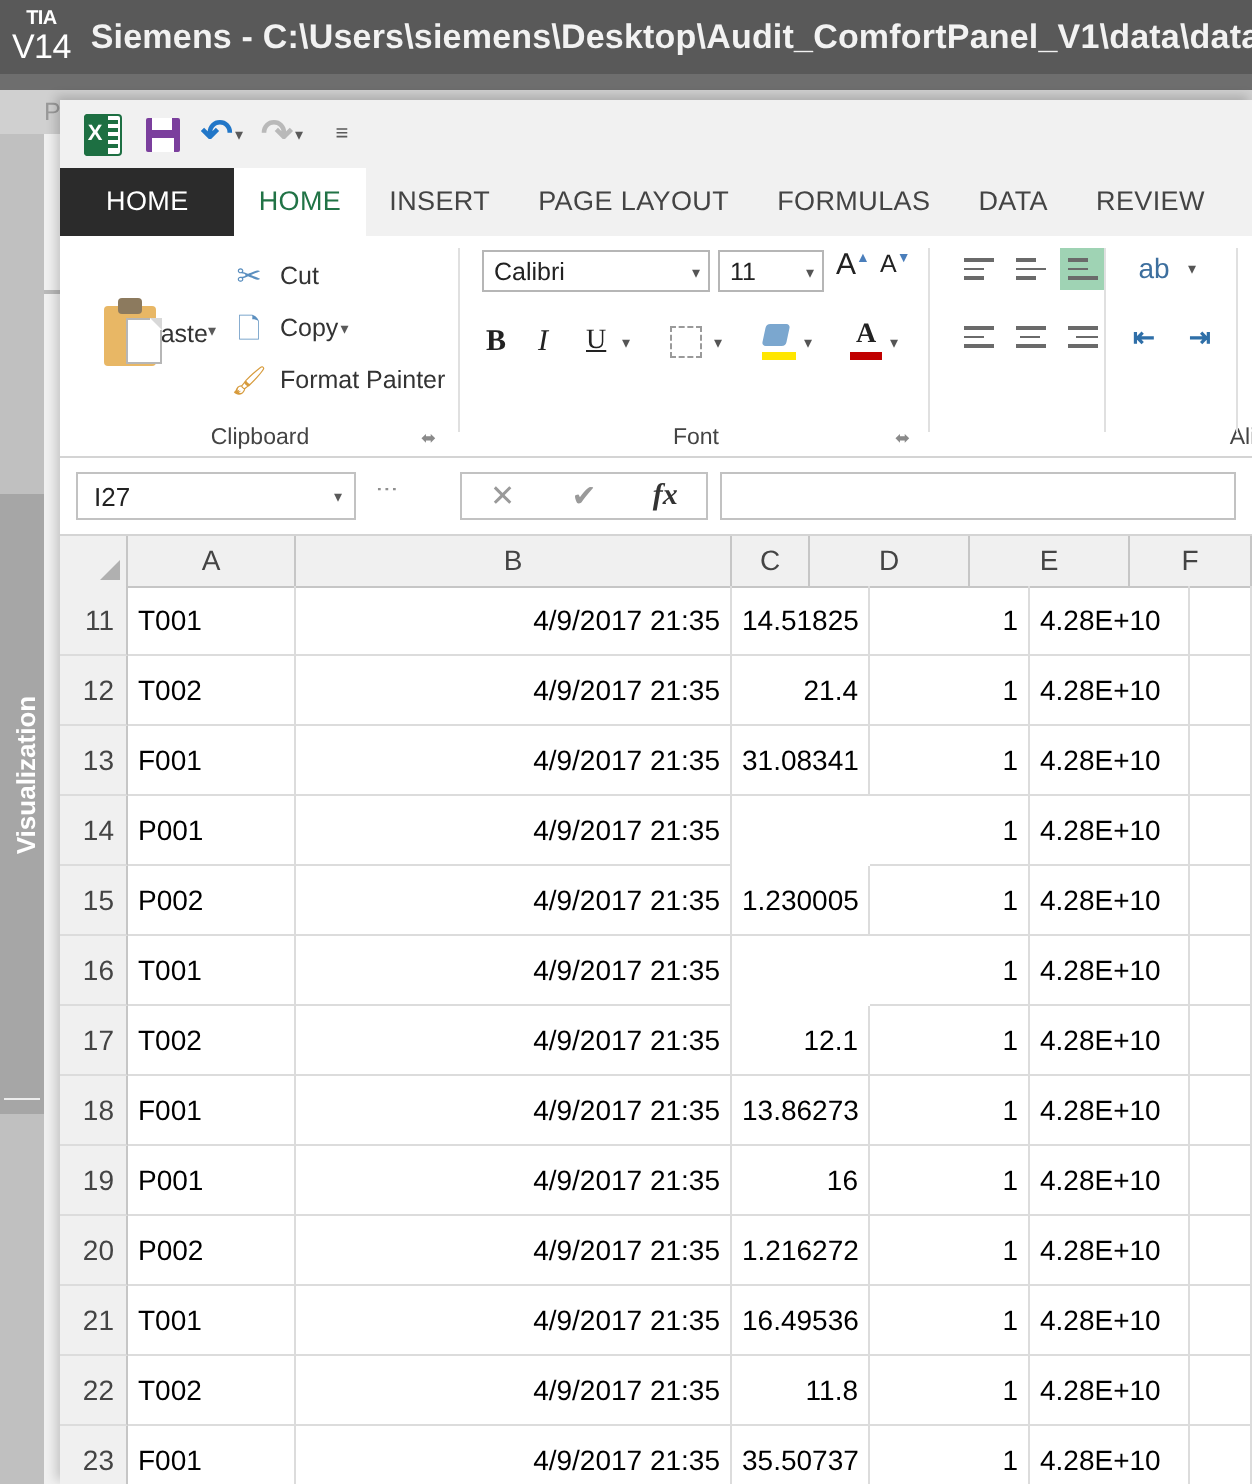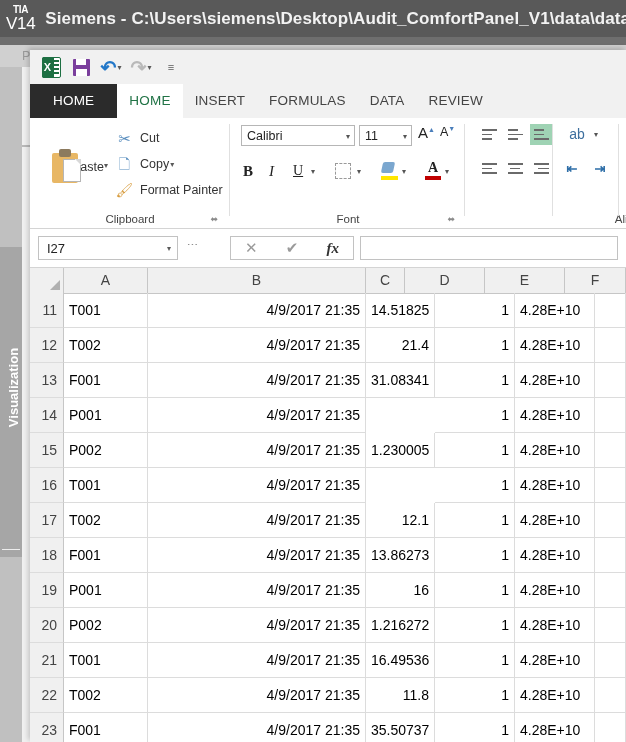--- a/index.html
+++ b/index.html
@@ -320,20 +320,21 @@
     </div>
     <div class="qat-btn">
       <span class="qat-more">≡</span>
     </div>
   </div>
 
   <div id="excel-tabs">
     <div class="rb-tab file">HOME</div>
     <div class="rb-tab active">HOME</div>
     <div class="rb-tab">INSERT</div>
+    <div class="rb-tab">PAGE LAYOUT</div>
     <div class="rb-tab">FORMULAS</div>
     <div class="rb-tab">DATA</div>
     <div class="rb-tab">REVIEW</div>
   </div>
 
   <div id="excel-ribbon">
 
     <div class="grp" id="grp-clipboard">
       <div id="paste-btn">
         <div class="clip-ico">

